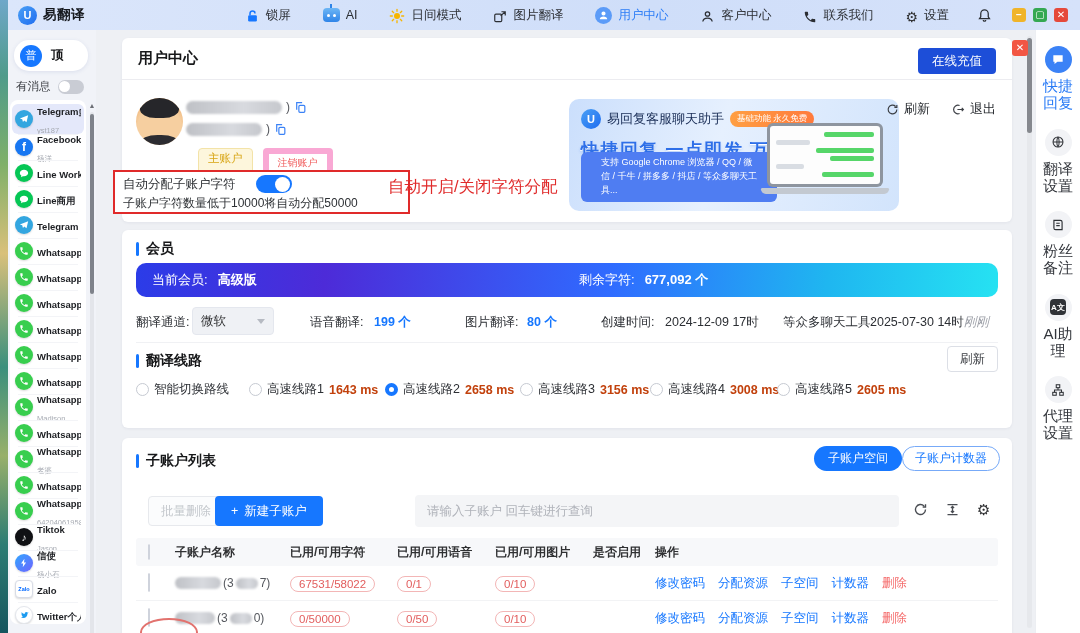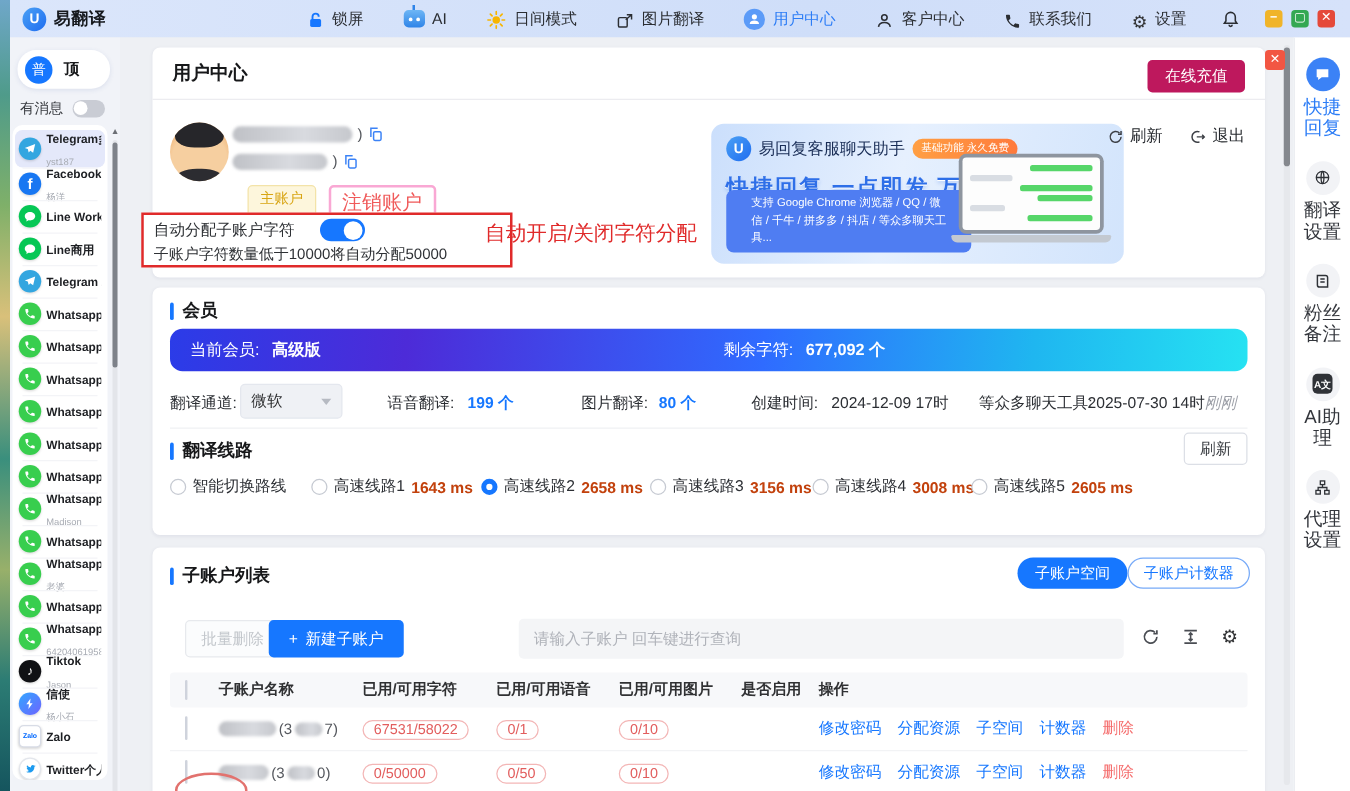--- a/index.html
+++ b/index.html
@@ -80,34 +80,34 @@
   .card2 { top:230px; height:198px; }
   .card3 { top:438px; height:220px; }
   .panel-close { position:absolute; left:1004px; top:40px; width:16px; height:16px; border-radius:3px; background:#f25643;
     color:#fff; font-size:10px; line-height:16px; text-align:center; font-weight:bold; z-index:5; }
   .main-scrollbar { position:absolute; left:1019px; top:36px; width:5px; height:592px; background:#e6e8ec; border-radius:3px; }
   .main-scrollbar .thumb { position:absolute; left:0; top:2px; width:5px; height:95px; background:#85888e; border-radius:3px; }
 
   
   .uc-header { height:42px; border-bottom:1px solid #ececf0; display:flex; align-items:center; padding:0 16px; }
   .uc-title { font-size:15px; font-weight:bold; color:#17181a; }
-  .btn-recharge { position:absolute; right:16px; top:10px; height:26px; padding:0 14px; background:#be185d; color:#fff;
+  .btn-recharge { position:absolute; right:16px; top:10px; height:26px; padding:0 14px; background:#1d4ed8; color:#fff;
     font-size:12.5px; border-radius:4px; display:flex; align-items:center; }
   .avatar { position:absolute; left:14px; top:60px; width:47px; height:47px; border-radius:50%;
     background:radial-gradient(circle at 50% 62%,#f6cfa0 58%,#f0b97f 75%); overflow:hidden; }
   .avatar::before { content:""; position:absolute; left:4px; top:-2px; width:39px; height:22px; border-radius:50% 50% 40% 40%; background:#26262a; }
   .avatar::after { content:""; position:absolute; left:4px; bottom:-8px; width:39px; height:18px; border-radius:45% 45% 0 0; background:#2c2c31; }
   .uname-line { position:absolute; display:flex; align-items:center; gap:4px; }
   .redact { display:inline-block; background:linear-gradient(90deg,#bfc1c6,#d8dadf 60%,#c6c8cd); border-radius:7px; filter:blur(1.3px); }
   .r1 { left:64px; top:62px; } .r2 { left:64px; top:84px; }
   .paren { font-size:12px; color:#55585e; }
   .copy-ic { color:#3b82f6; } .copy-ic svg { width:13px; height:13px; }
   .badges { position:absolute; left:76px; top:110px; display:flex; gap:10px; }
   .badge-main { background:#fdf6dc; border:1px solid #f3e3a8; color:#d8a514; font-size:11.5px; padding:2px 9px; border-radius:4px; }
-  .badge-cancel { background:#fff; border:2px solid #f9a8d4; color:#f05b5b; font-size:16px; padding:2px 9px; border-radius:4px; }
+  .badge-cancel { background:#fff; border:6px solid #f9a8d4; color:#f05b5b; font-size:10px; padding:2px 9px; border-radius:4px; }
 
   .red-box { position:absolute; left:105px; top:170px; width:297px; height:44px; border:2px solid #e02a2a; background:#fff; z-index:4; padding:3px 8px; }
   .red-box .l1 { display:flex; align-items:center; gap:20px; font-size:12.5px; color:#2e3135; }
   .red-box .l2 { font-size:12px; color:#2e3135; margin-top:2px; white-space:nowrap; }
   .toggle-md { width:36px; height:18px; border-radius:9px; background:#1677ff; position:relative; }
   .toggle-md::after { content:""; position:absolute; right:1.5px; top:1.5px; width:15px; height:15px; border-radius:50%; background:#fff; }
   .red-note { position:absolute; left:380px; top:176px; font-size:16.5px; color:#e02a2a; z-index:5; white-space:nowrap; }
 
   .promo { position:absolute; left:447px; top:61px; width:330px; height:112px; border-radius:10px;
     background:linear-gradient(105deg,#cbdffc 0%,#e6f0fe 45%,#d2e4fc 100%); overflow:hidden; }

